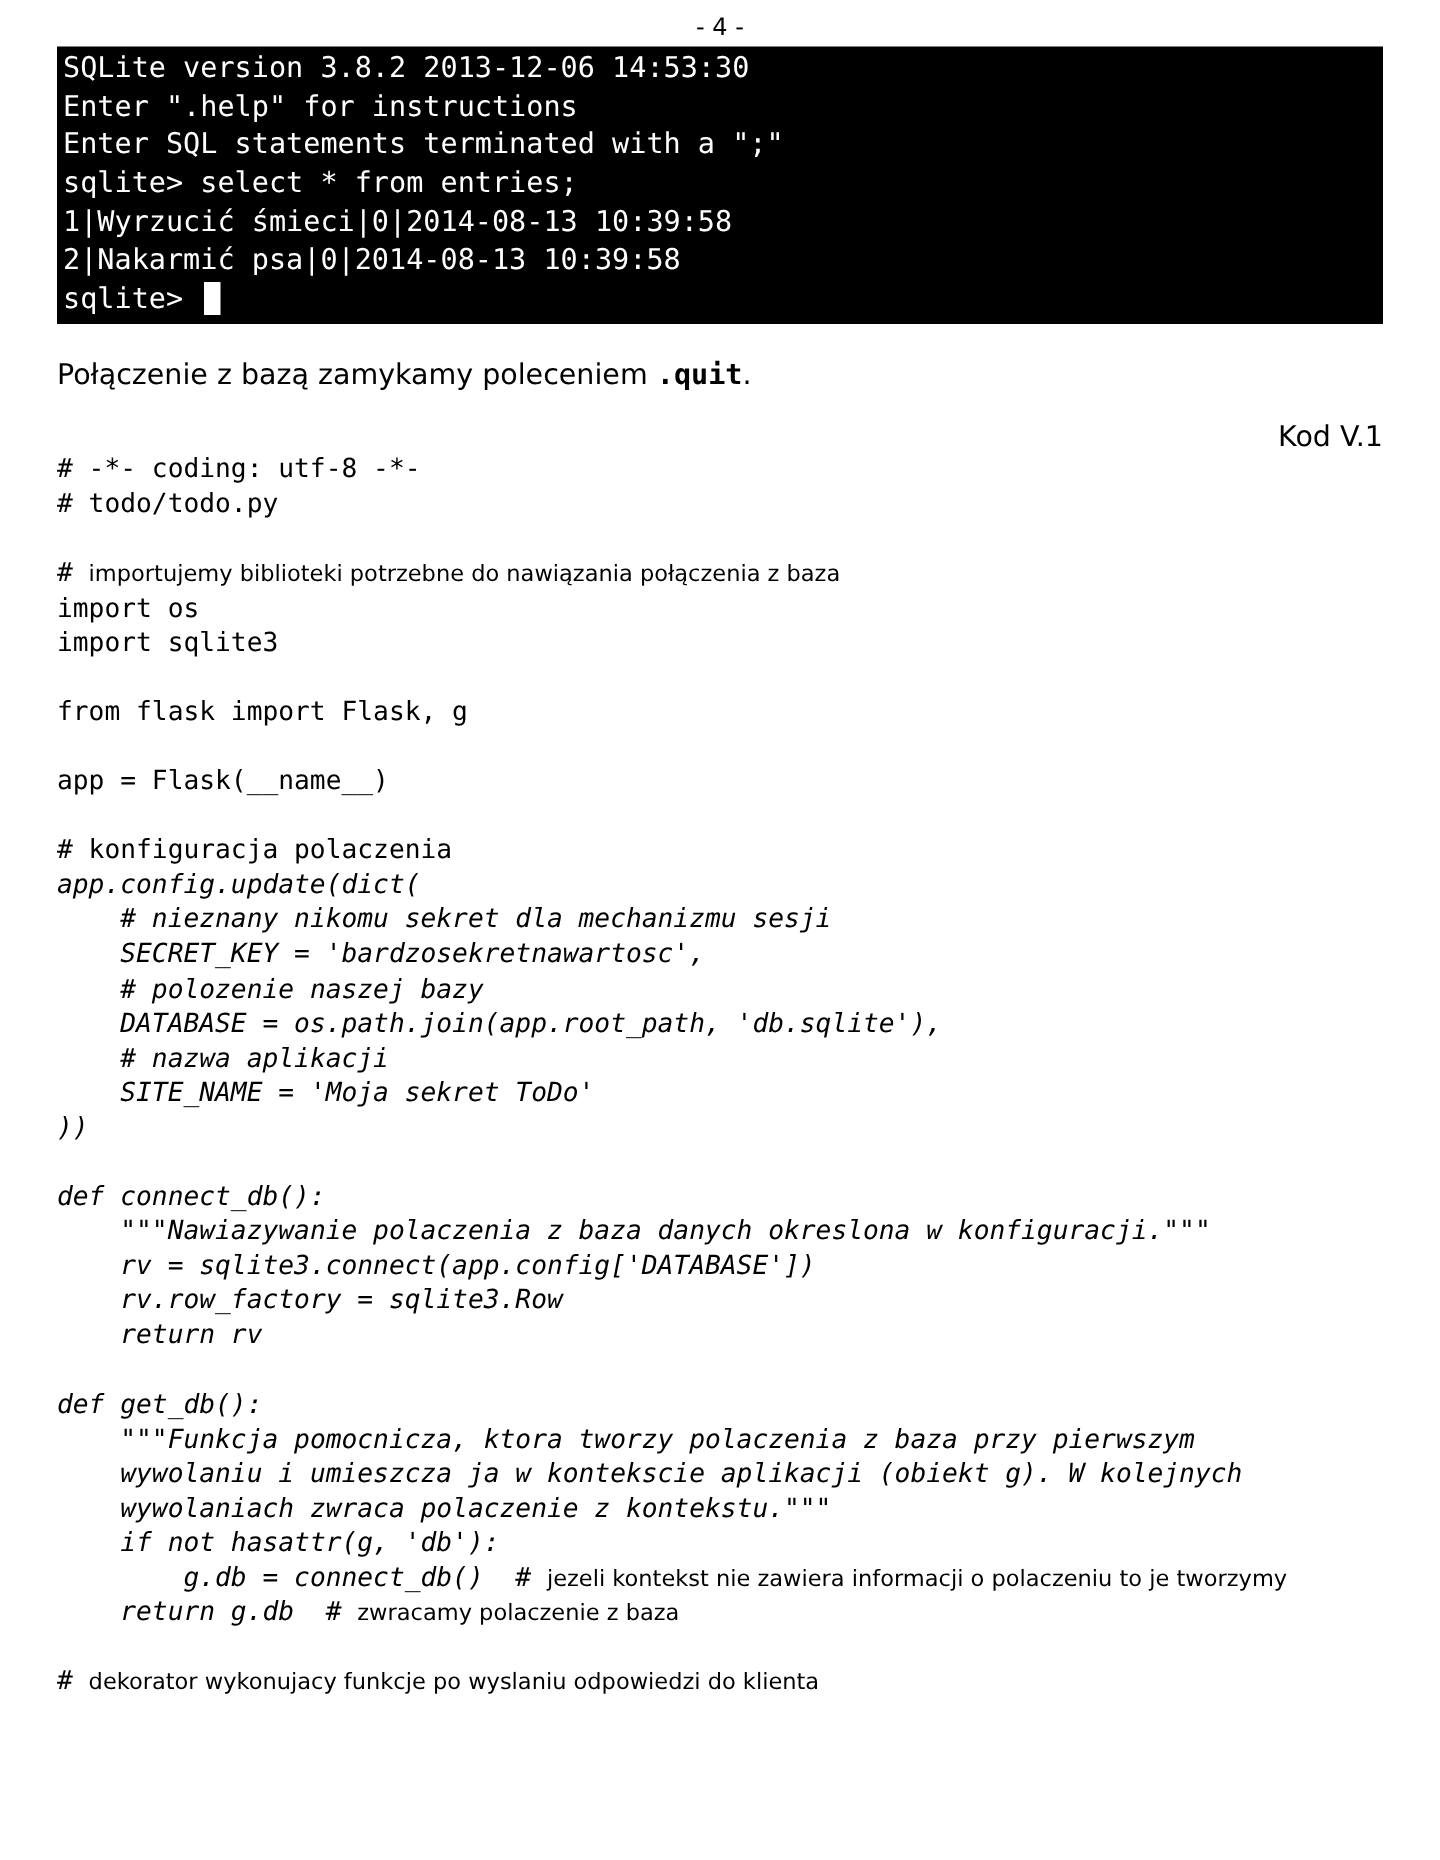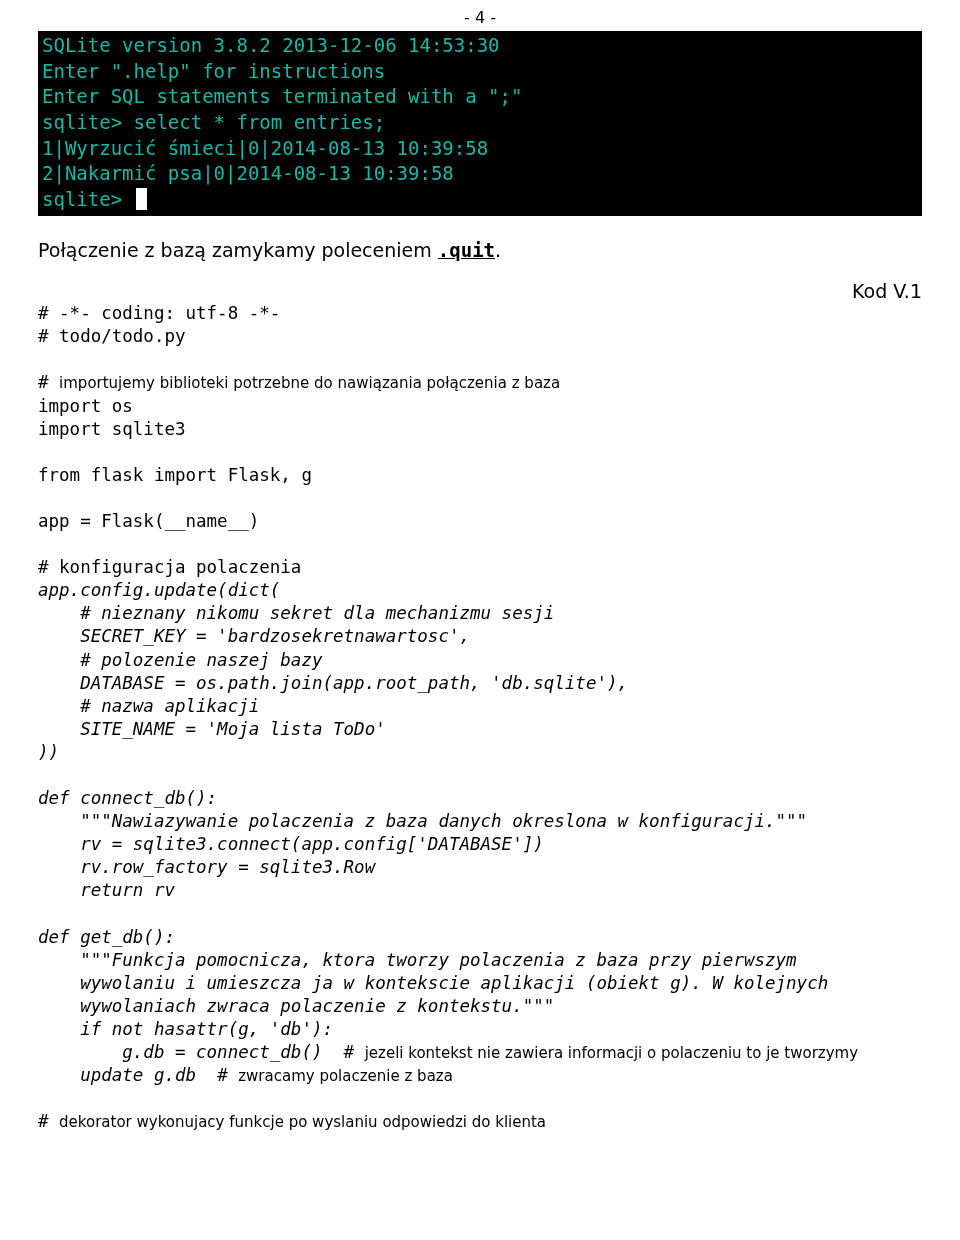--- a/index.html
+++ b/index.html
@@ -13,21 +13,21 @@
   .page {
     padding: 0 38px 20px 38px;
   }
   .page-num {
     text-align: center;
     font-size: 16px;
     padding: 8px 0 4px 0;
   }
   .terminal {
     background: #000;
-    color: #14b8a6;
+    color: #ffffff;
     font-family: "DejaVu Sans Mono", "Liberation Mono", Consolas, monospace;
     font-size: 19px;
     line-height: 1.35;
     padding: 2px 4px 4px 4px;
     white-space: pre;
     margin-bottom: 22px;
   }
   .terminal .cursor {
     display: inline-block;
     width: 11px;
@@ -36,21 +36,20 @@
     vertical-align: text-bottom;
     margin-left: 2px;
   }
   .body-text {
     font-size: 19px;
     line-height: 1.35;
     margin: 8px 0 14px 0;
   }
   .mono-inline {
     font-family: "DejaVu Sans Mono", "Liberation Mono", Consolas, monospace;
-    text-decoration: underline;
   }
   .bold { font-weight: bold; }
   .section-header {
     background: #e6e6e6;
     border: 1px solid #c0c0c0;
     font-size: 25px;
     padding: 3px 8px;
     margin: 6px 0 14px 0;
   }
   .kod-label {
@@ -107,33 +106,33 @@
 
 <span>app = Flask(__name__)</span>
 
 <span># konfiguracja polaczenia</span>
 <span class="ital">app.config.update(dict(</span>
 <span class="ital">    # nieznany nikomu sekret dla mechanizmu sesji</span>
 <span class="ital">    SECRET_KEY = 'bardzosekretnawartosc',</span>
 <span class="ital">    # polozenie naszej bazy</span>
 <span class="ital">    DATABASE = os.path.join(app.root_path, 'db.sqlite'),</span>
 <span class="ital">    # nazwa aplikacji</span>
-<span class="ital">    SITE_NAME = 'Moja lista ToDo'</span>
+<span class="ital">    SITE_NAME = 'Moja sekret ToDo'</span>
 <span class="ital">))</span>
 
 <span class="ital">def connect_db():</span>
 <span class="ital">    """Nawiazywanie polaczenia z baza danych okreslona w konfiguracji."""</span>
 <span class="ital">    rv = sqlite3.connect(app.config['DATABASE'])</span>
 <span class="ital">    rv.row_factory = sqlite3.Row</span>
 <span class="ital">    return rv</span>
 
 <span class="ital">def get_db():</span>
 <span class="ital">    """Funkcja pomocnicza, ktora tworzy polaczenia z baza przy pierwszym</span>
 <span class="ital">    wywolaniu i umieszcza ja w kontekscie aplikacji (obiekt g). W kolejnych</span>
 <span class="ital">    wywolaniach zwraca polaczenie z kontekstu."""</span>
 <span class="ital">    if not hasattr(g, 'db'):</span>
 <span class="ital">        g.db = connect_db()  </span><span># </span><span class="sans-cmt">jezeli kontekst nie zawiera informacji o polaczeniu to je tworzymy</span>
-<span class="ital">    update g.db  </span><span># </span><span class="sans-cmt">zwracamy polaczenie z baza</span>
+<span class="ital">    return g.db  </span><span># </span><span class="sans-cmt">zwracamy polaczenie z baza</span>
 
 <span># </span><span class="sans-cmt">dekorator wykonujacy funkcje po wyslaniu odpowiedzi do klienta</span>
 </div>
 
 </div>
 
 </body></html>

